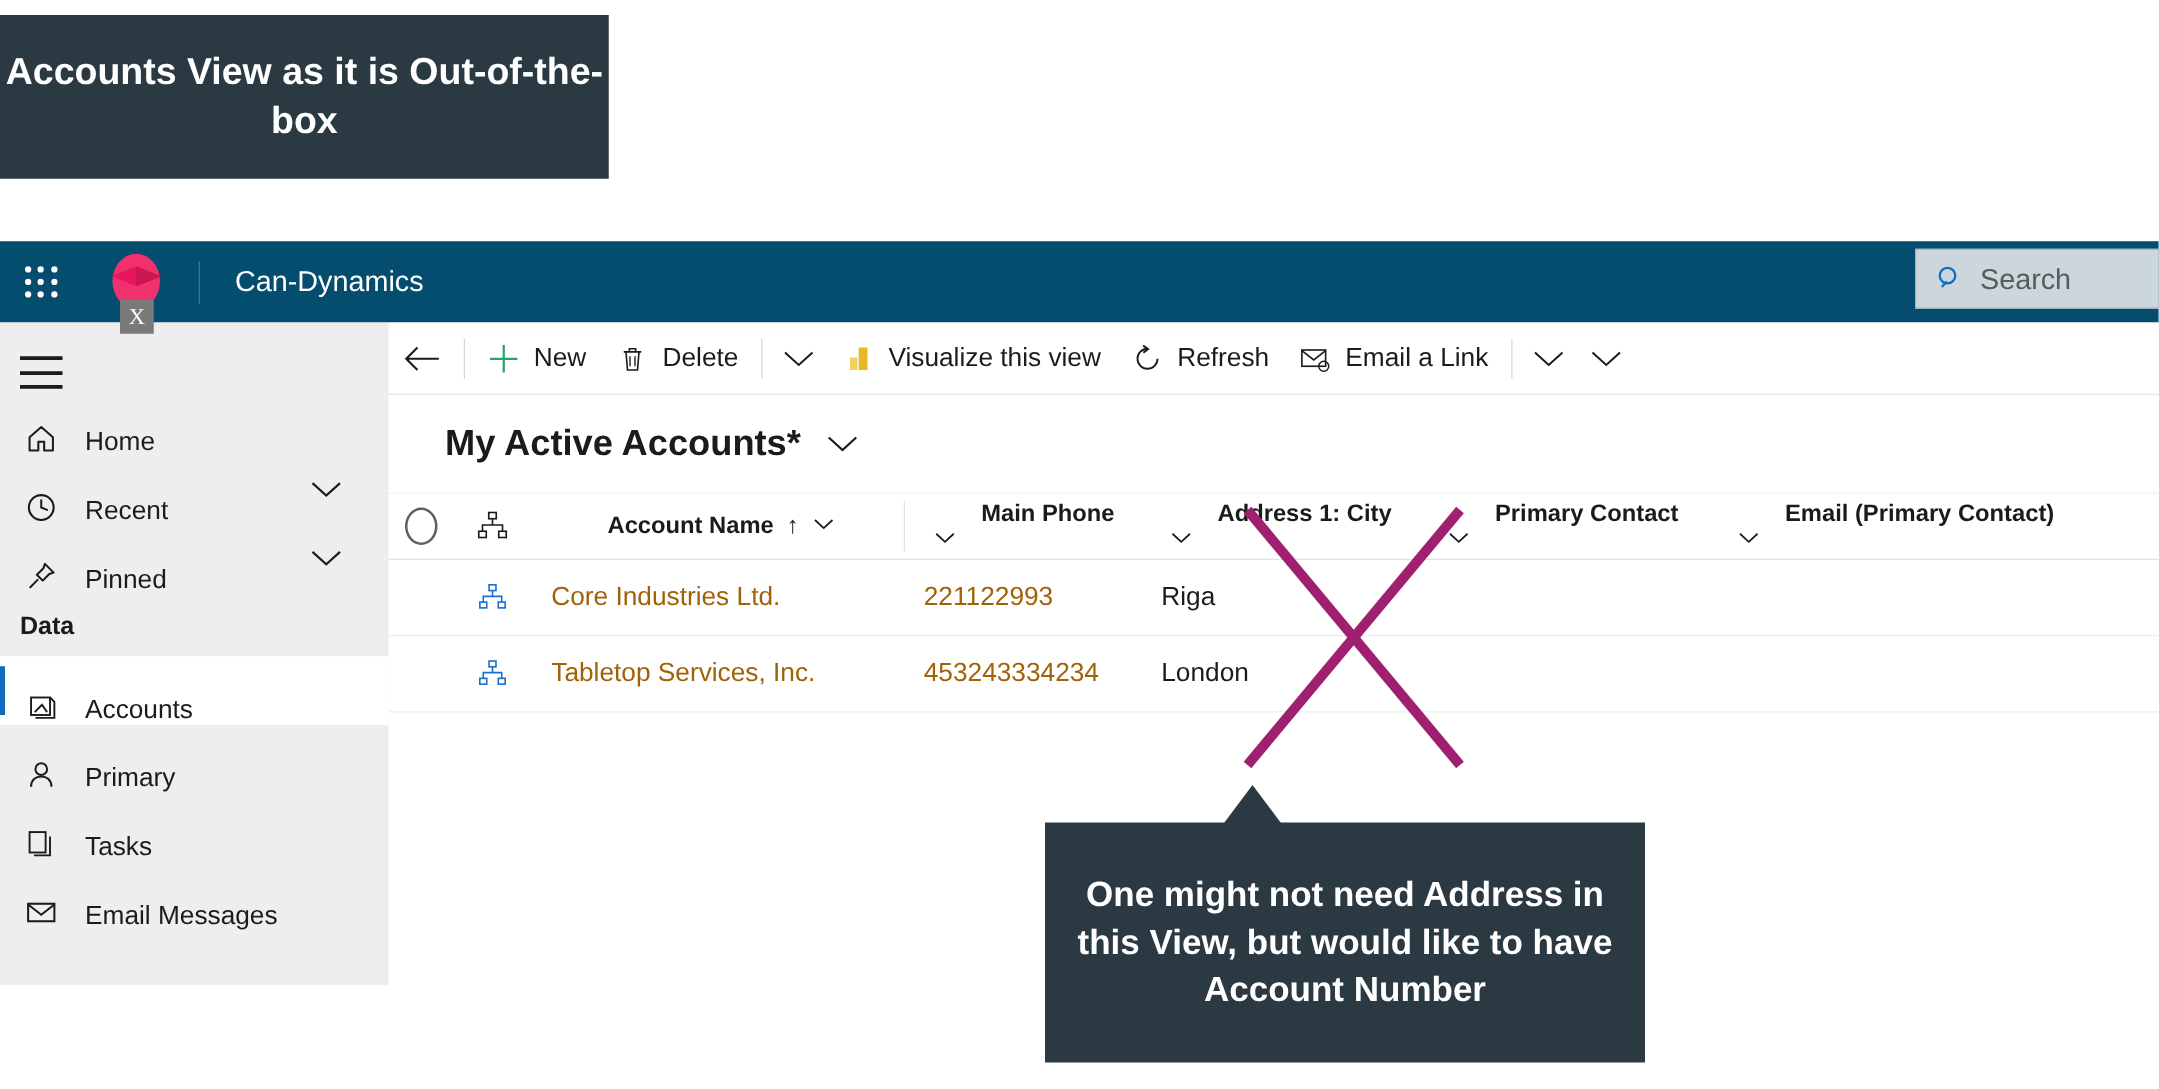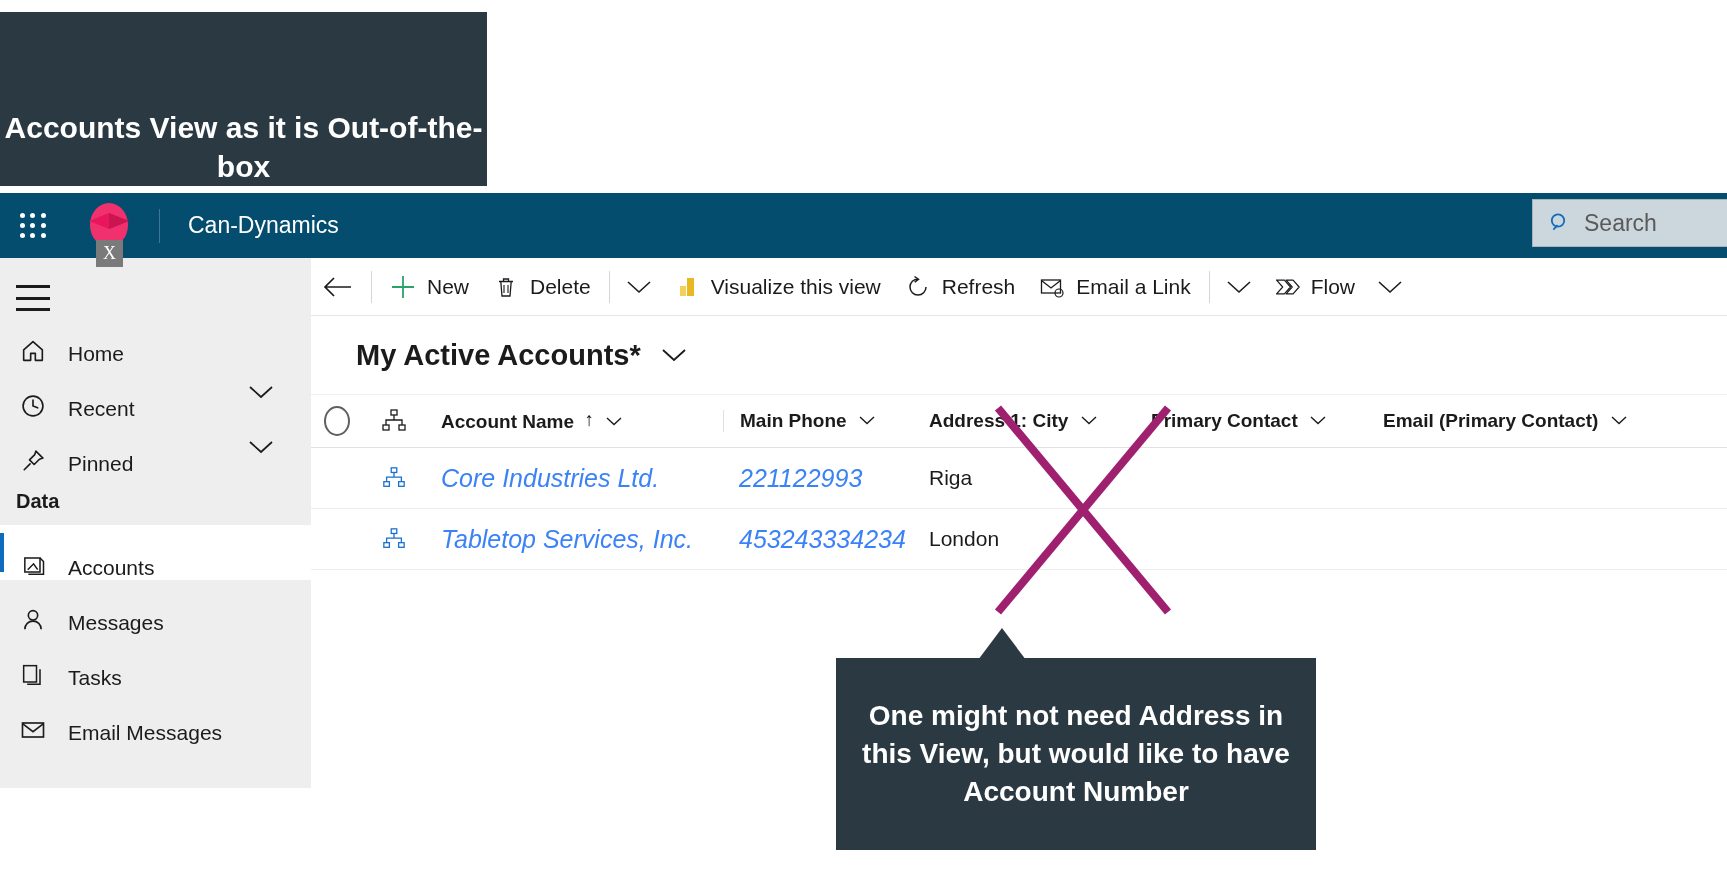--- a/index.html
+++ b/index.html
@@ -25,25 +25,24 @@
     text-align: center;
     box-sizing: border-box;
     display: flex;
     align-items: center;
     justify-content: center;
   }
   #callout-top {
     left: 0;
     top: 12px;
     width: 487px;
-    height: 174px;
+    height: 131px;
     font-size: 30px;
     line-height: 1.28;
     padding: 0 0;
-    align-items: flex-end;
   }
   #callout-bottom {
     left: 836px;
     top: 658px;
     width: 480px;
     height: 192px;
     font-size: 28px;
     line-height: 1.35;
     padding: 0 26px;
   }
@@ -334,32 +333,32 @@
   .c-contact{ width: 232px; flex: none; padding-left: 16px; box-sizing: border-box;}
   .c-email  { width: 300px; flex: none; padding-left: 16px; box-sizing: border-box;}
   .grid-row .c-phone { border-left: none; }
 
   .col-head-txt {
     font-size: 19px;
     font-weight: bold;
     color: #1b1b1b;
     display: inline-block;
     vertical-align: middle;
+    margin-left: 45px;
   }
   .sort-arrow {
     font-size: 19px;
     color: #1b1b1b;
     margin-left: 6px;
   }
   .head-caret { margin-left: 7px; display: inline-block; vertical-align: middle;}
   .cell-link {
-    font-size: 25px;
-    color: #3b82f6;
+    font-size: 21px;
+    color: #a16207;
     cursor: pointer;
-    font-style: italic;
   }
   .cell-text {
     font-size: 21px;
     color: #1b1b1b;
   }
   #select-circle {
     width: 26px;
     height: 30px;
     border: 2px solid #606060;
     border-radius: 50%;
@@ -479,21 +478,21 @@
     <span class="nav-label">Accounts</span>
   </div>
 
   <div class="nav-item">
     <span class="nav-icon">
       <svg width="28" height="28" viewBox="0 0 24 24">
           <circle cx="12" cy="8" r="4" fill="none" stroke="#1b1b1b" stroke-width="1.4"></circle>
           <path d="M5 20 C5 15.5 8.2 13 12 13 C15.8 13 19 15.5 19 20" fill="none" stroke="#1b1b1b" stroke-width="1.4"></path>
         </svg>
     </span>
-    <span class="nav-label">Messages</span>
+    <span class="nav-label">Primary</span>
   </div>
 
   <div class="nav-item">
     <span class="nav-icon">
       <svg width="28" height="28" viewBox="0 0 24 24">
           <rect x="4" y="4" width="11" height="14" fill="none" stroke="#1b1b1b" stroke-width="1.3"></rect>
           <path d="M7 20 L18 20 L18 7" fill="none" stroke="#1b1b1b" stroke-width="1.3"></path>
         </svg>
     </span>
     <span class="nav-label">Tasks</span>
@@ -582,29 +581,20 @@
     </div>
 
     <div class="cmd-sep"></div>
 
     <div class="cmd-caret">
       <svg width="28" height="18" viewBox="0 0 28 18">
           <path d="M3 4 L14 14 L25 4" fill="none" stroke="#1b1b1b" stroke-width="1.6"></path>
         </svg>
     </div>
 
-    <div class="cmd">
-      <span class="cmd-icon">
-        <svg width="30" height="24" viewBox="0 0 30 24">
-            <path d="M3 4 L12 4 L19 12 L12 20 L3 20 L10 12 Z" fill="none" stroke="#1b1b1b" stroke-width="1.4" stroke-linejoin="round"></path>
-            <path d="M14 4 L22 4 L29 12 L22 20 L14 20 L21 12 Z" fill="none" stroke="#1b1b1b" stroke-width="1.4" stroke-linejoin="round"></path>
-          </svg>
-      </span>
-      <span class="cmd-label">Flow</span>
-    </div>
 
     <div class="cmd-caret">
       <svg width="28" height="18" viewBox="0 0 28 18">
           <path d="M3 4 L14 14 L25 4" fill="none" stroke="#1b1b1b" stroke-width="1.6"></path>
         </svg>
     </div>
   </div>
 
   <div id="view-title-row">
     <span id="view-title">My Active Accounts*</span>

